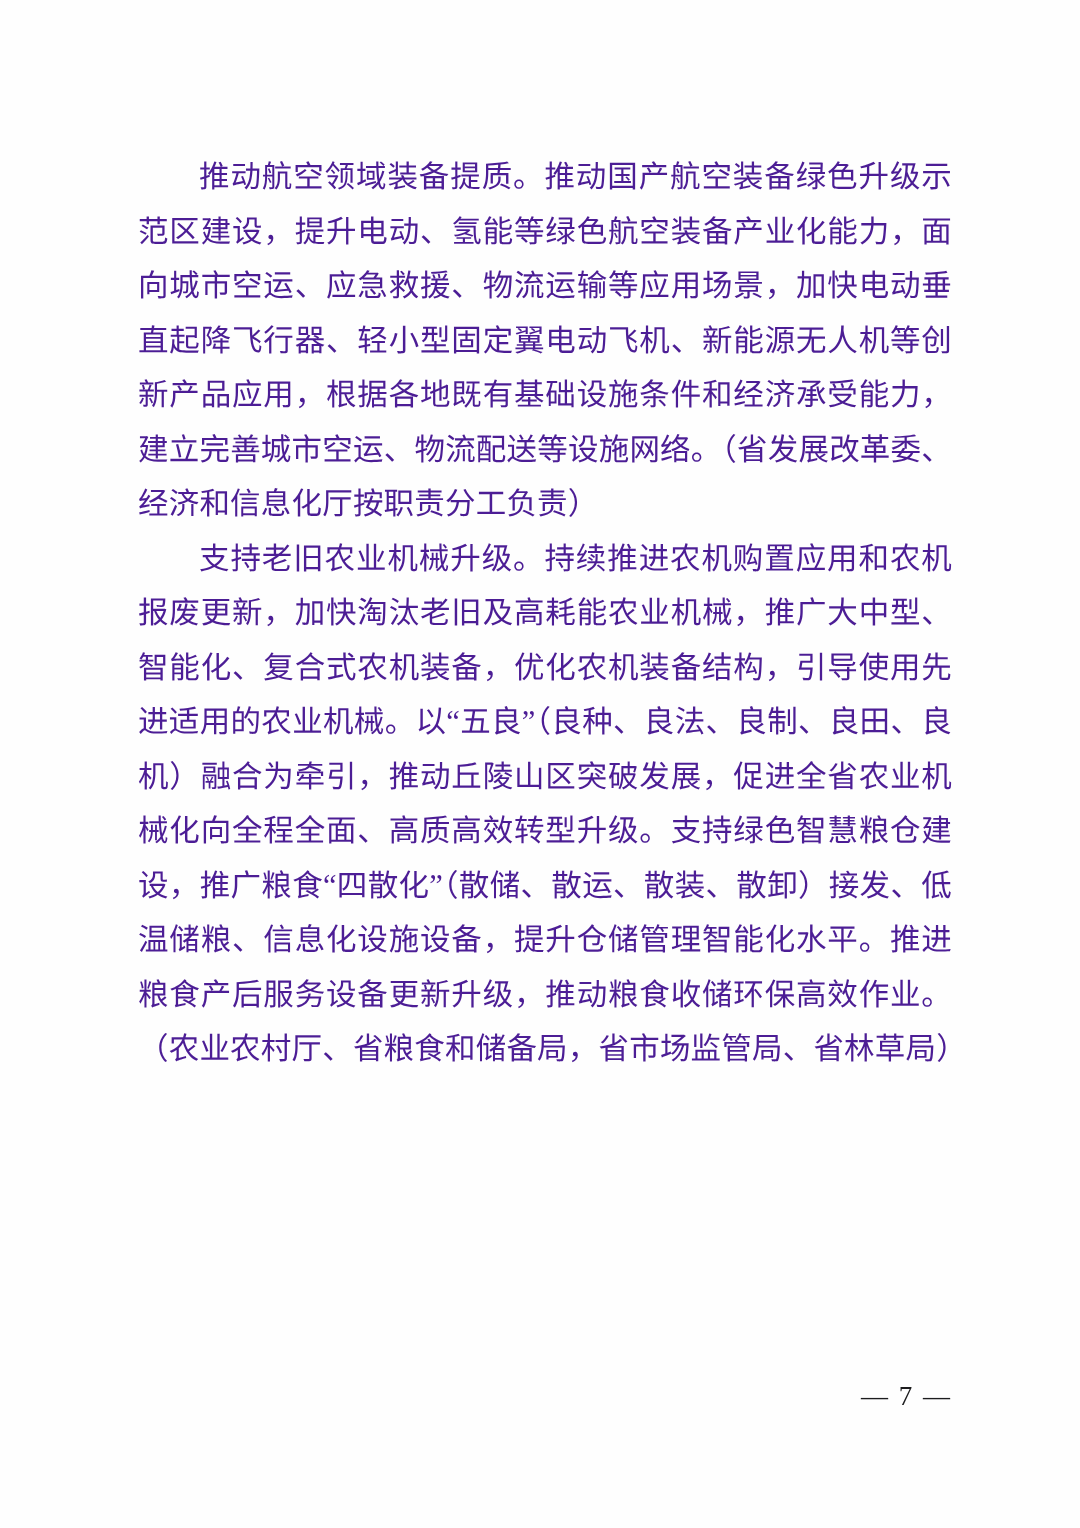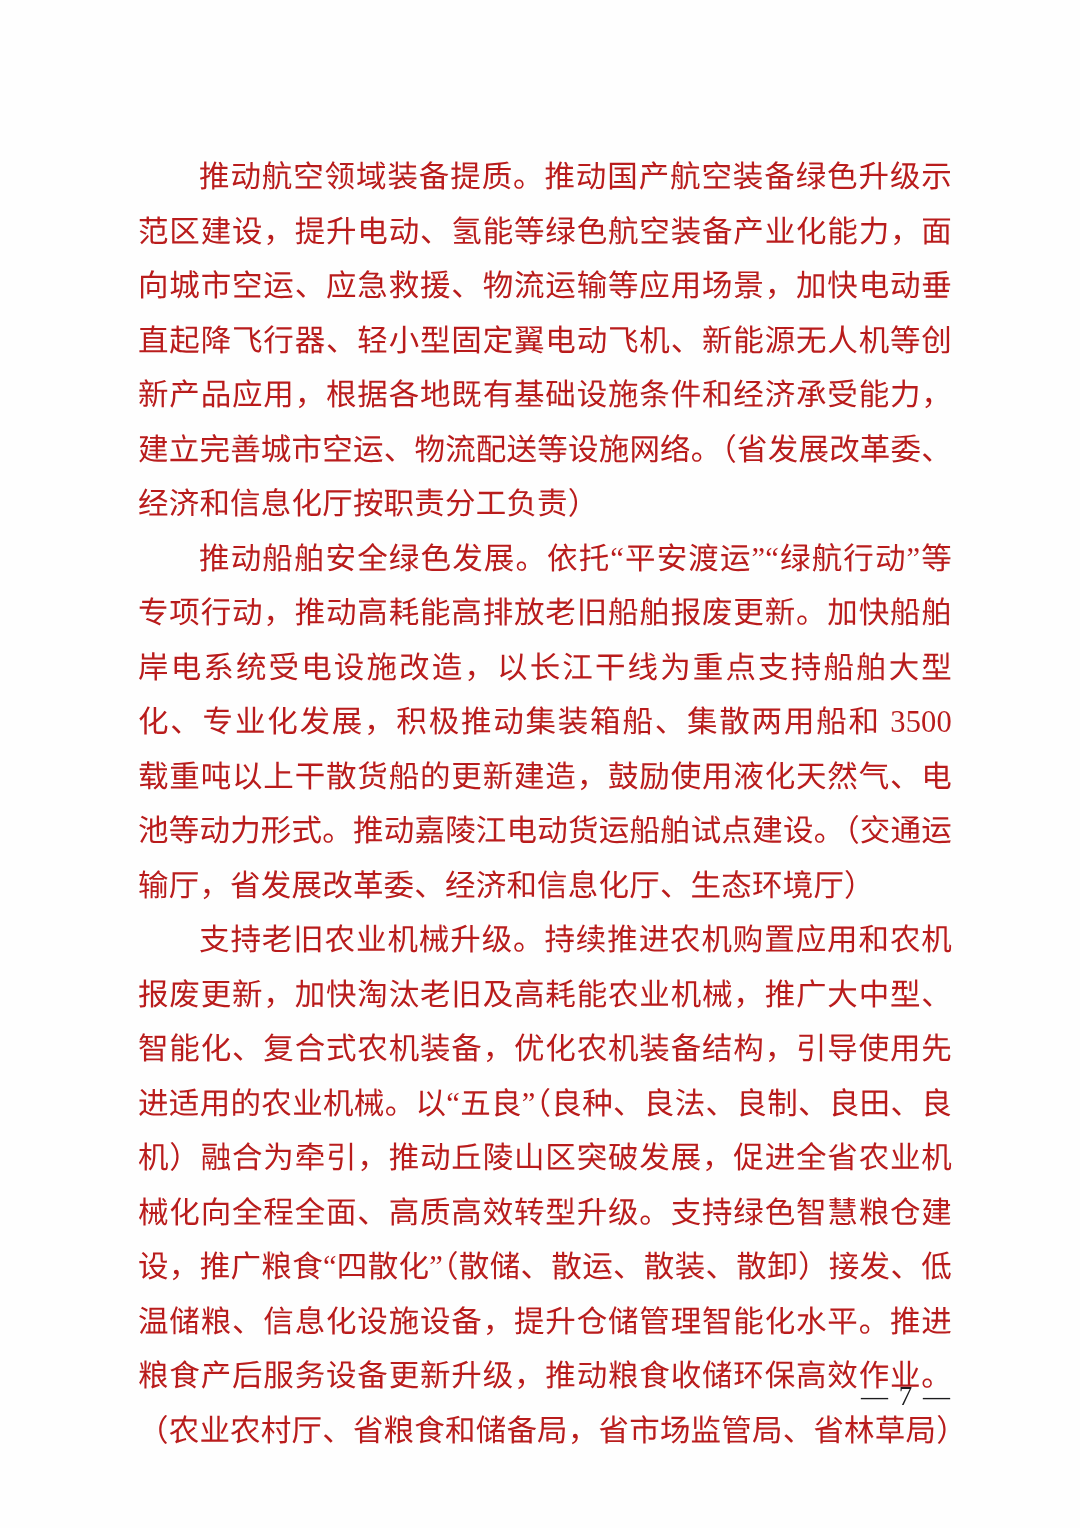--- a/index.html
+++ b/index.html
@@ -21,21 +21,21 @@
     background: #fefefe;
     box-sizing: border-box;
     padding: 150px 128px 0 138px;
   }
   .doc-body {
     font-size: 30.5px;
     line-height: 54.5px;
     letter-spacing: 0.2px;
     text-align: justify;
     text-justify: inter-ideograph;
-    color: #b91c1c;
+    color: #4c1d95;
   }
   .para {
     margin: 0 0 0 0;
     text-indent: 61px;
     padding-bottom: 0;
   }
   .para + .para {
     margin-top: 0px;
   }
   .page-number {
@@ -48,17 +48,16 @@
     letter-spacing: 2px;
     font-family: "Liberation Serif", "DejaVu Serif", serif;
   }
 </style>
 </head>
 <body>
 
 <div class="page">
   <div class="doc-body">
     <p class="para">推动航空领域装备提质。推动国产航空装备绿色升级示范区建设，提升电动、氢能等绿色航空装备产业化能力，面向城市空运、应急救援、物流运输等应用场景，加快电动垂直起降飞行器、轻小型固定翼电动飞机、新能源无人机等创新产品应用，根据各地既有基础设施条件和经济承受能力，建立完善城市空运、物流配送等设施网络。（省发展改革委、经济和信息化厅按职责分工负责）</p>
-    <p class="para">推动船舶安全绿色发展。依托“平安渡运”“绿航行动”等专项行动，推动高耗能高排放老旧船舶报废更新。加快船舶岸电系统受电设施改造，以长江干线为重点支持船舶大型化、专业化发展，积极推动集装箱船、集散两用船和 3500 载重吨以上干散货船的更新建造，鼓励使用液化天然气、电池等动力形式。推动嘉陵江电动货运船舶试点建设。（交通运输厅，省发展改革委、经济和信息化厅、生态环境厅）</p>
     <p class="para">支持老旧农业机械升级。持续推进农机购置应用和农机报废更新，加快淘汰老旧及高耗能农业机械，推广大中型、智能化、复合式农机装备，优化农机装备结构，引导使用先进适用的农业机械。以“五良”（良种、良法、良制、良田、良机）融合为牵引，推动丘陵山区突破发展，促进全省农业机械化向全程全面、高质高效转型升级。支持绿色智慧粮仓建设，推广粮食“四散化”（散储、散运、散装、散卸）接发、低温储粮、信息化设施设备，提升仓储管理智能化水平。推进粮食产后服务设备更新升级，推动粮食收储环保高效作业。（农业农村厅、省粮食和储备局，省市场监管局、省林草局）</p>
   </div>
   <div class="page-number">— 7 —</div>
 </div>
 
 </body></html>

